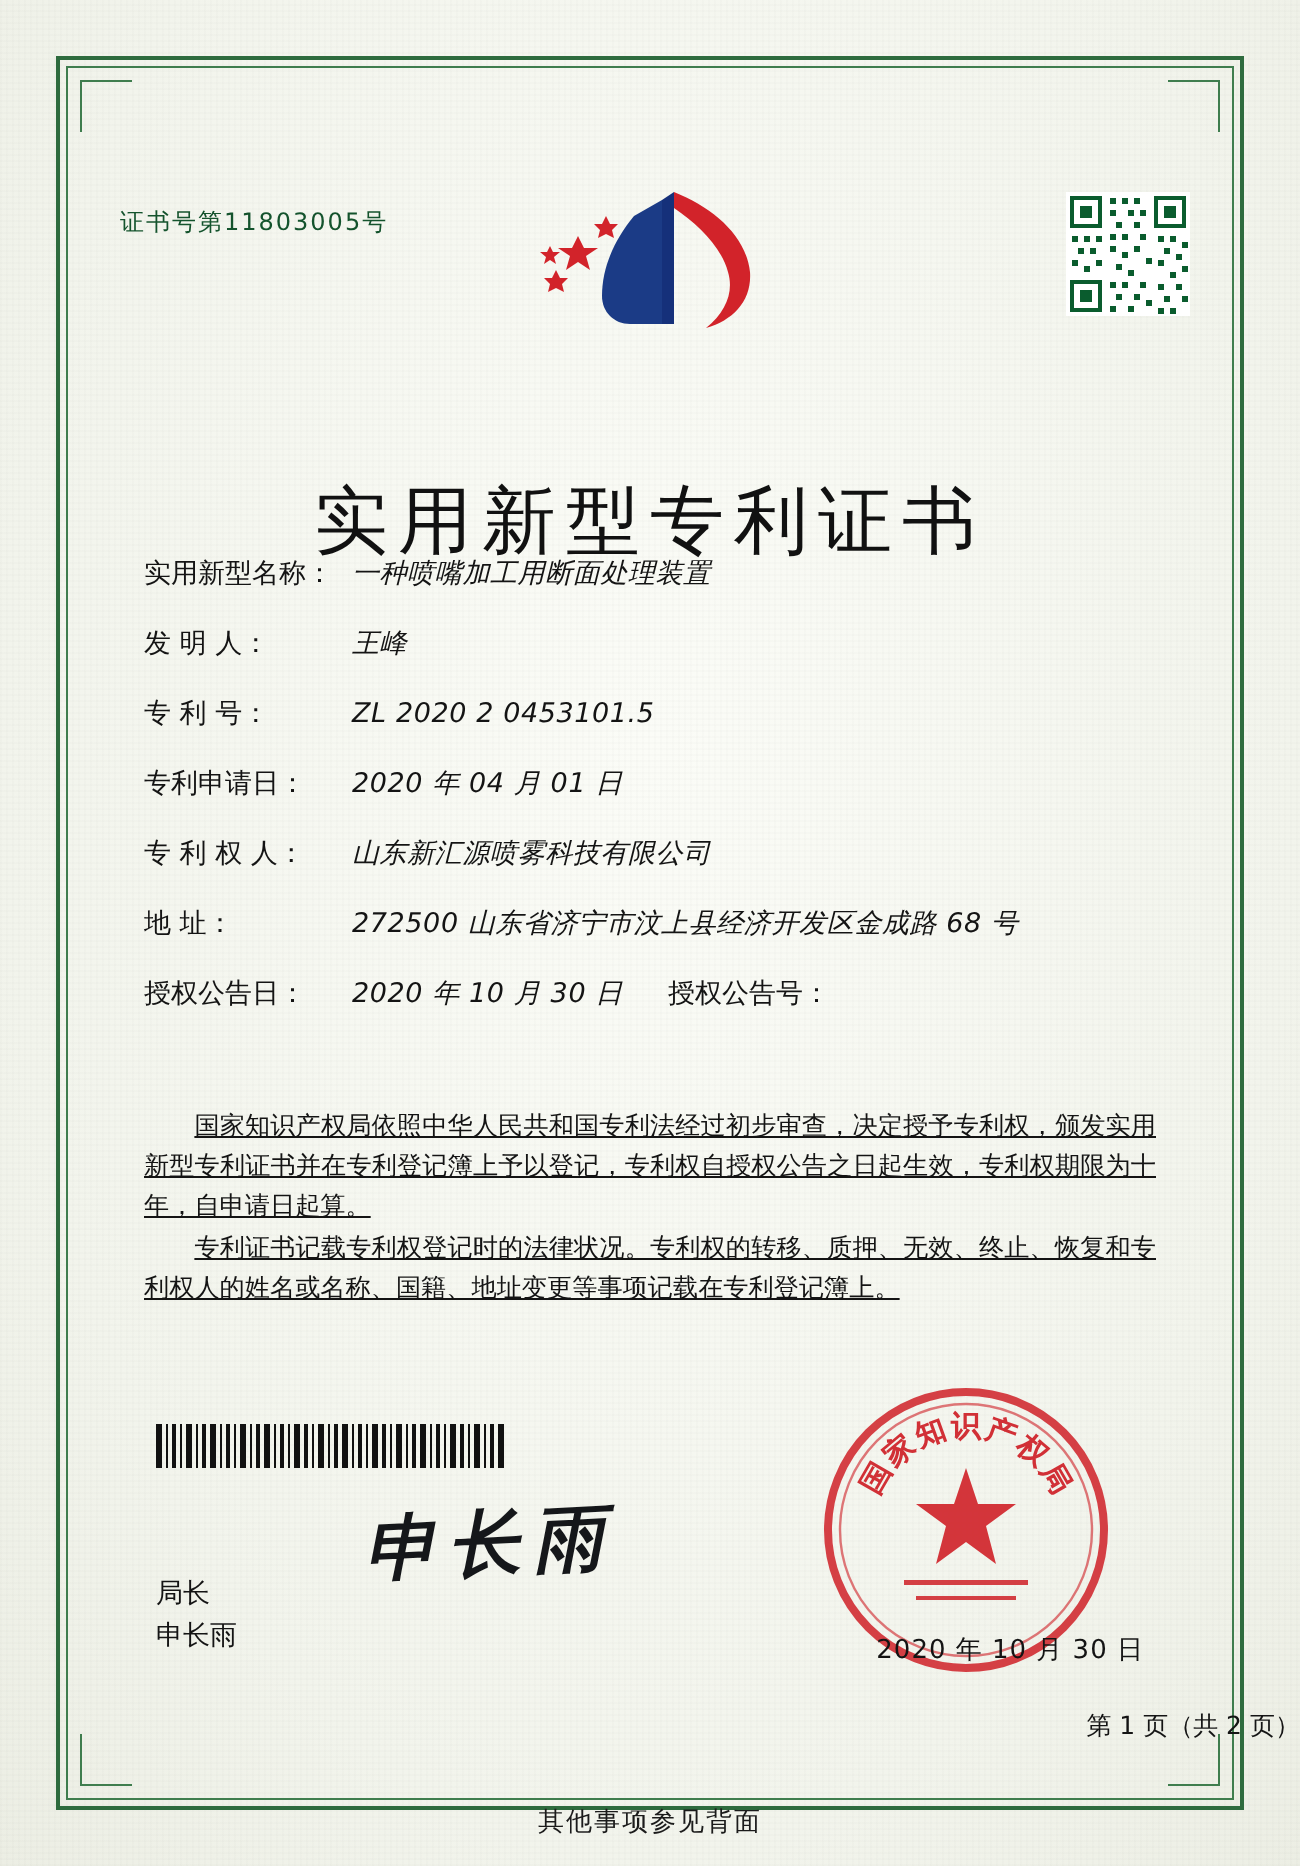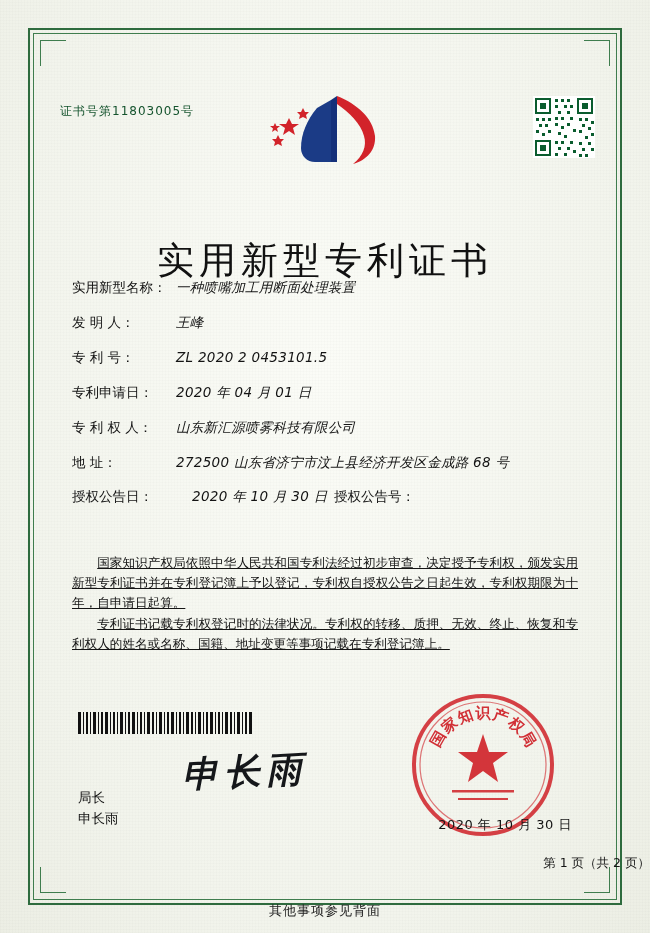--- a/index.html
+++ b/index.html
@@ -119,21 +119,21 @@
   .fvalue {
     flex: 1 1 auto;
     letter-spacing: 0.3px;
     font-style: italic;
   }
   .frow-split {
     display: flex;
     align-items: baseline;
     margin-bottom: 6px;
   }
-  .half-left { width: 262px; flex: 0 0 262px; display: flex; gap: 16px; }
+  .half-left { width: 262px; flex: 0 0 262px; display: flex; }
   .half-right { flex: 1 1 auto; display: flex; }
   .half-right .flabel { width: 94px; flex: 0 0 94px; }
 
   .body-text {
     position: absolute;
     left: 72px;
     top: 553px;
     width: 506px;
     font-size: 12.6px;
     line-height: 20px;

